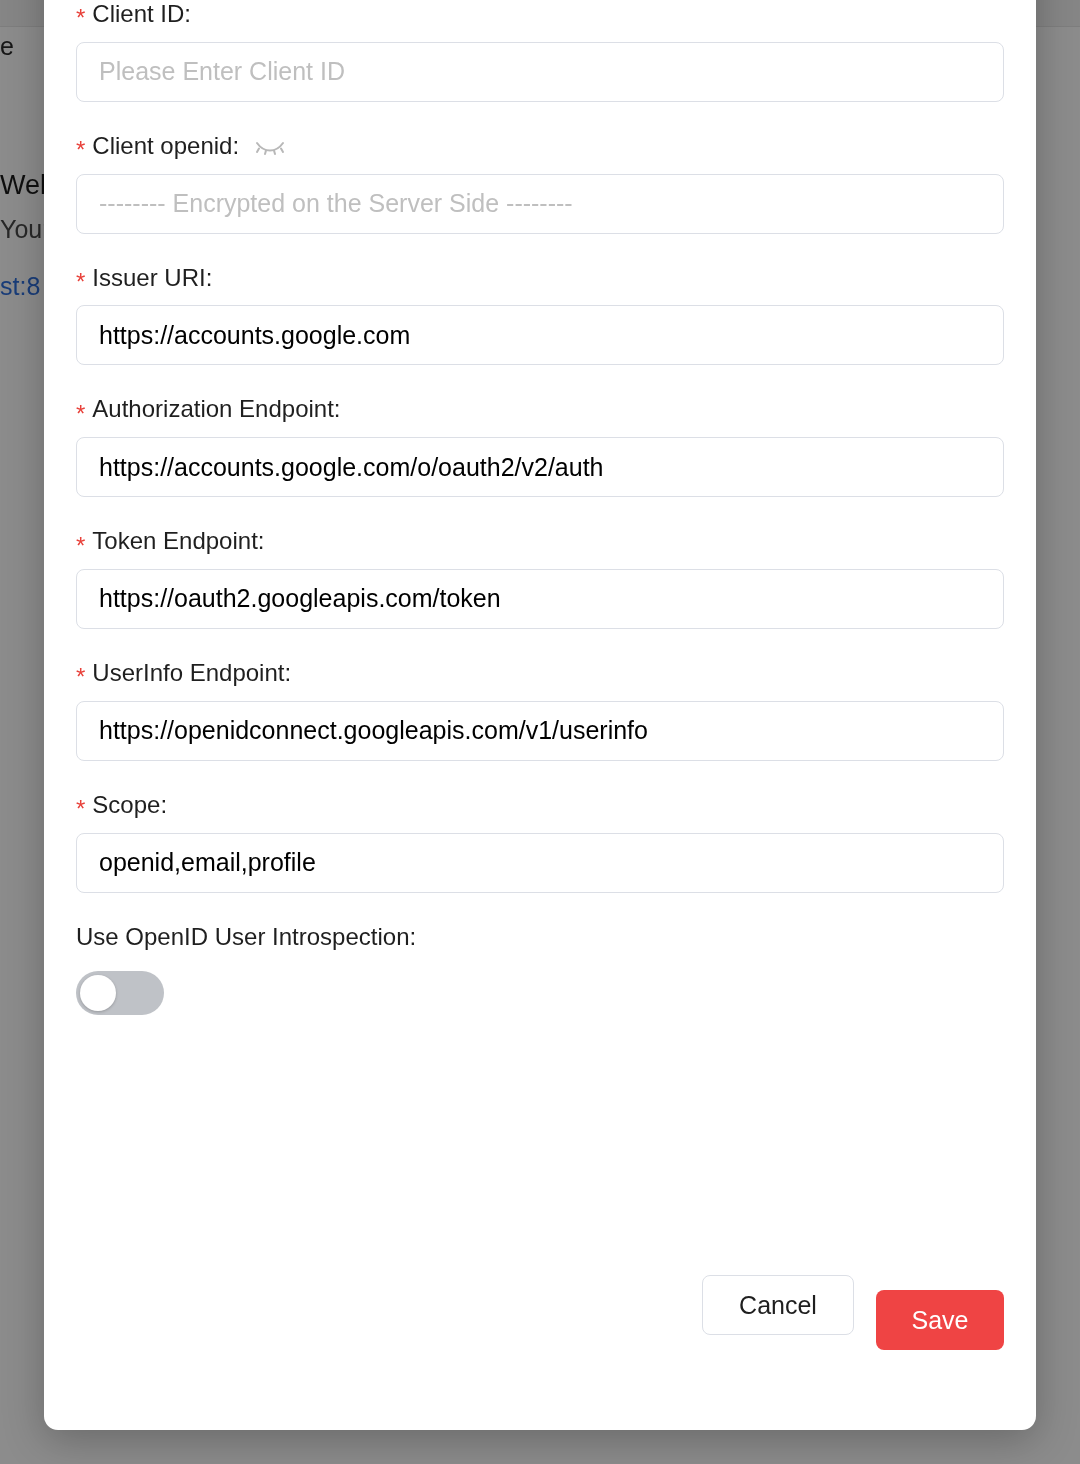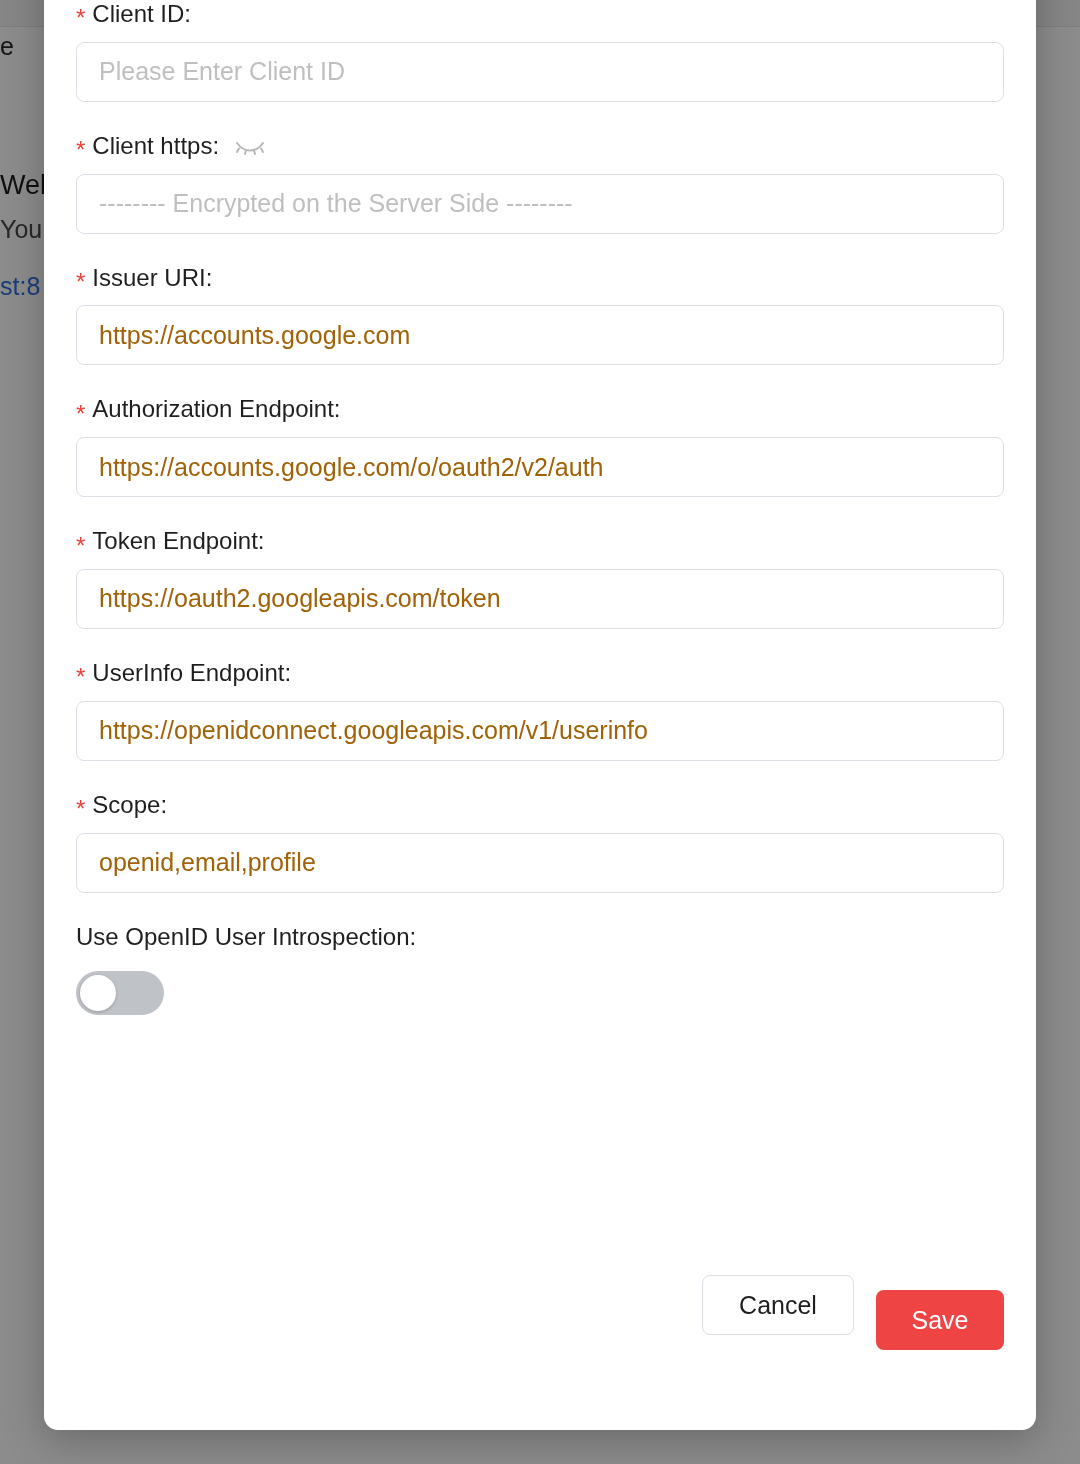--- a/index.html
+++ b/index.html
@@ -87,21 +87,21 @@
     align-items: center;
     color: #b8b8b8;
   }
   .input {
     width: 100%;
     height: 60px;
     box-sizing: border-box;
     border: 1px solid #dcdfe6;
     border-radius: 8px;
     font-size: 25px;
-    color: #a16207;
+    color: #000000;
     padding: 0 22px;
     background: #ffffff;
     font-family: "Liberation Sans", sans-serif;
     outline: none;
   }
   .input::placeholder {
     color: #bfbfbf;
   }
 
   
@@ -183,21 +183,21 @@
     <div class="field-label">
       <span class="req">*</span>
       <span>Client ID:</span>
     </div>
     <input class="input" type="text" placeholder="Please Enter Client ID" style="">
   </div>
 
   <div class="field">
     <div class="field-label">
       <span class="req">*</span>
-      <span>Client https:</span>
+      <span>Client openid:</span>
       <span class="eye-icon">
         <svg width="30" height="20" viewBox="0 0 30 20" fill="none" stroke="#b8b8b8" stroke-width="2" stroke-linecap="round">
           <path d="M2 7c3.5 5 8.5 7.5 13 7.5S24.5 12 28 7"></path>
           <path d="M4 12.5L2 16"></path>
           <path d="M26 12.5L28 16"></path>
           <path d="M11 14.5L10 18"></path>
           <path d="M19 14.5L20 18"></path>
         </svg>
       </span>
     </div>

